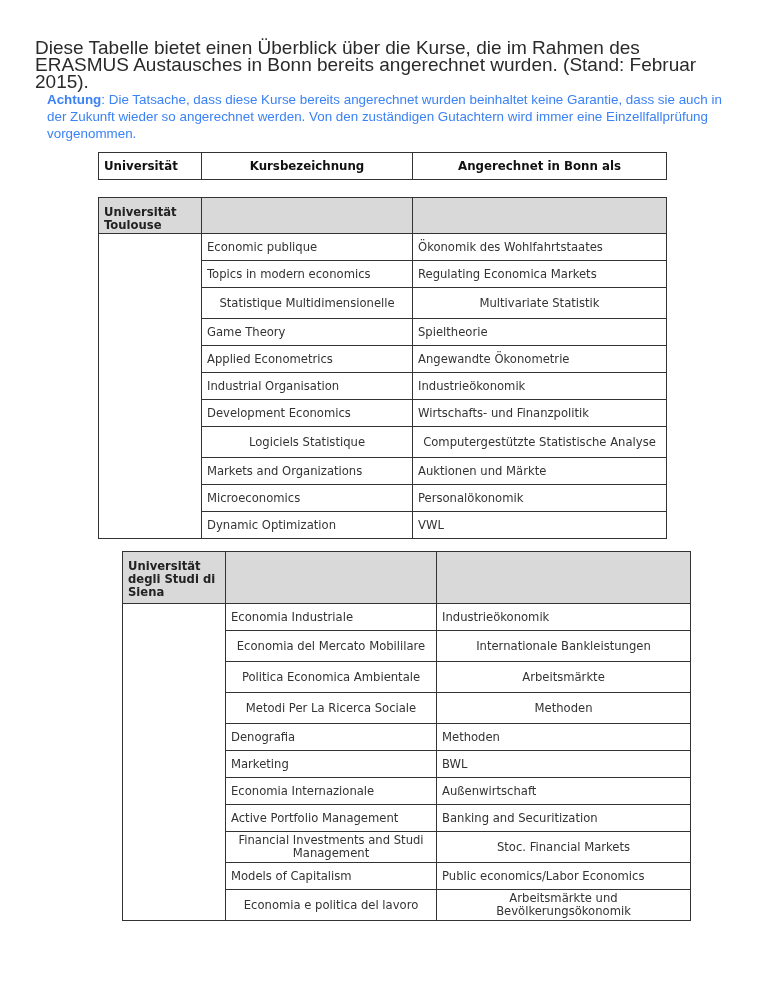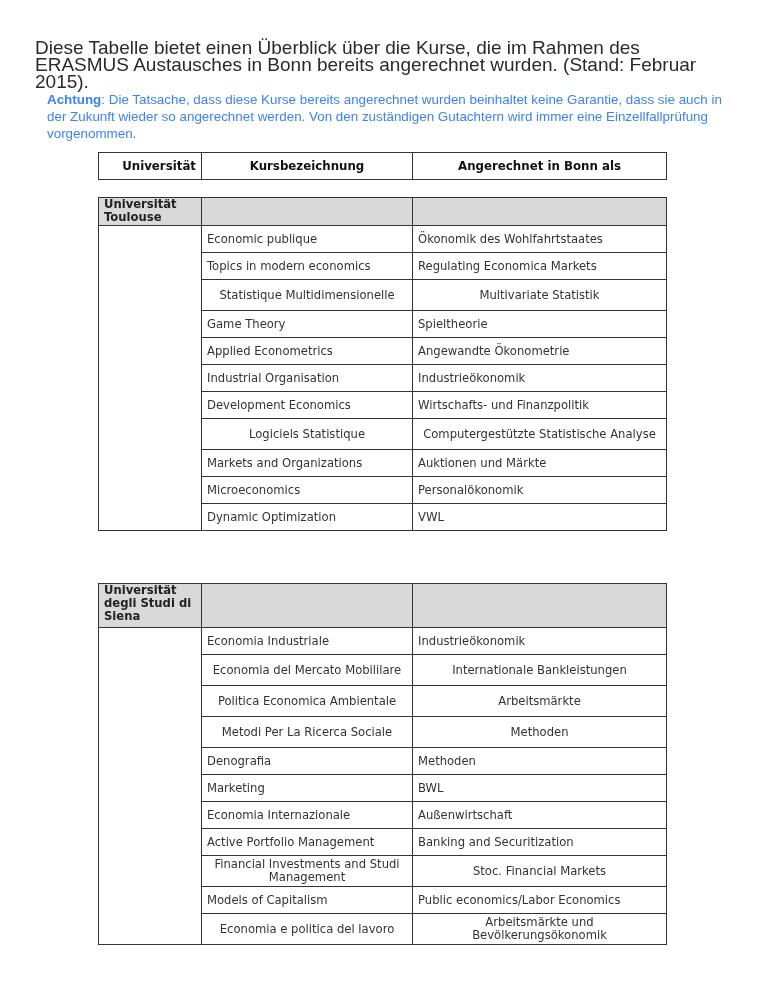--- a/index.html
+++ b/index.html
@@ -9,25 +9,25 @@
            font-size: 19px; line-height: 17px; color: #2a2a2a; }
   .warning { position: absolute; left: 47px; top: 91px; width: 690px;
              font-size: 13.4px; line-height: 17px; color: #3b82f6; }
   .warning b { font-weight: bold; }
   table { position: absolute; left: 98px; border-collapse: collapse;
           font-family: "DejaVu Sans", sans-serif; font-size: 11.6px; color: #333; }
   td, th { border: 1.4px solid #333; padding: 0 5px; vertical-align: middle; }
   col.c1 { width: 103px; } col.c2 { width: 211px; } col.c3 { width: 254px; }
   .hdr { top: 152px; }
   .hdr th { height: 26px; font-weight: bold; color: #111; font-size: 11.8px; }
-  .hdr th.left { text-align: right; }
+  .hdr th.left { text-align: left; }
   .blk1 { top: 197px; }
-  .blk2 { top: 583px; }
+  .blk2 { top: 551px; margin-left: 24px; }
   tr.gray td { background: #d9d9d9; font-weight: bold; color: #222; vertical-align: top;
-               padding-top: 0; line-height: 13px; }
+               padding-top: 8px; line-height: 13px; }
   tr.r td { height: 26px; line-height: 13px; }
   tr.r2 td { height: 30px; line-height: 13px; text-align: center; }
   td.blank { background: #fff; }
 </style>
 </head>
 <body>
 
 <p class="intro" style="margin:0">Diese Tabelle bietet einen Überblick über die Kurse, die im Rahmen des ERASMUS Austausches in Bonn bereits angerechnet wurden. (Stand: Februar 2015).</p>
 
 <p class="warning" style="margin:0">

